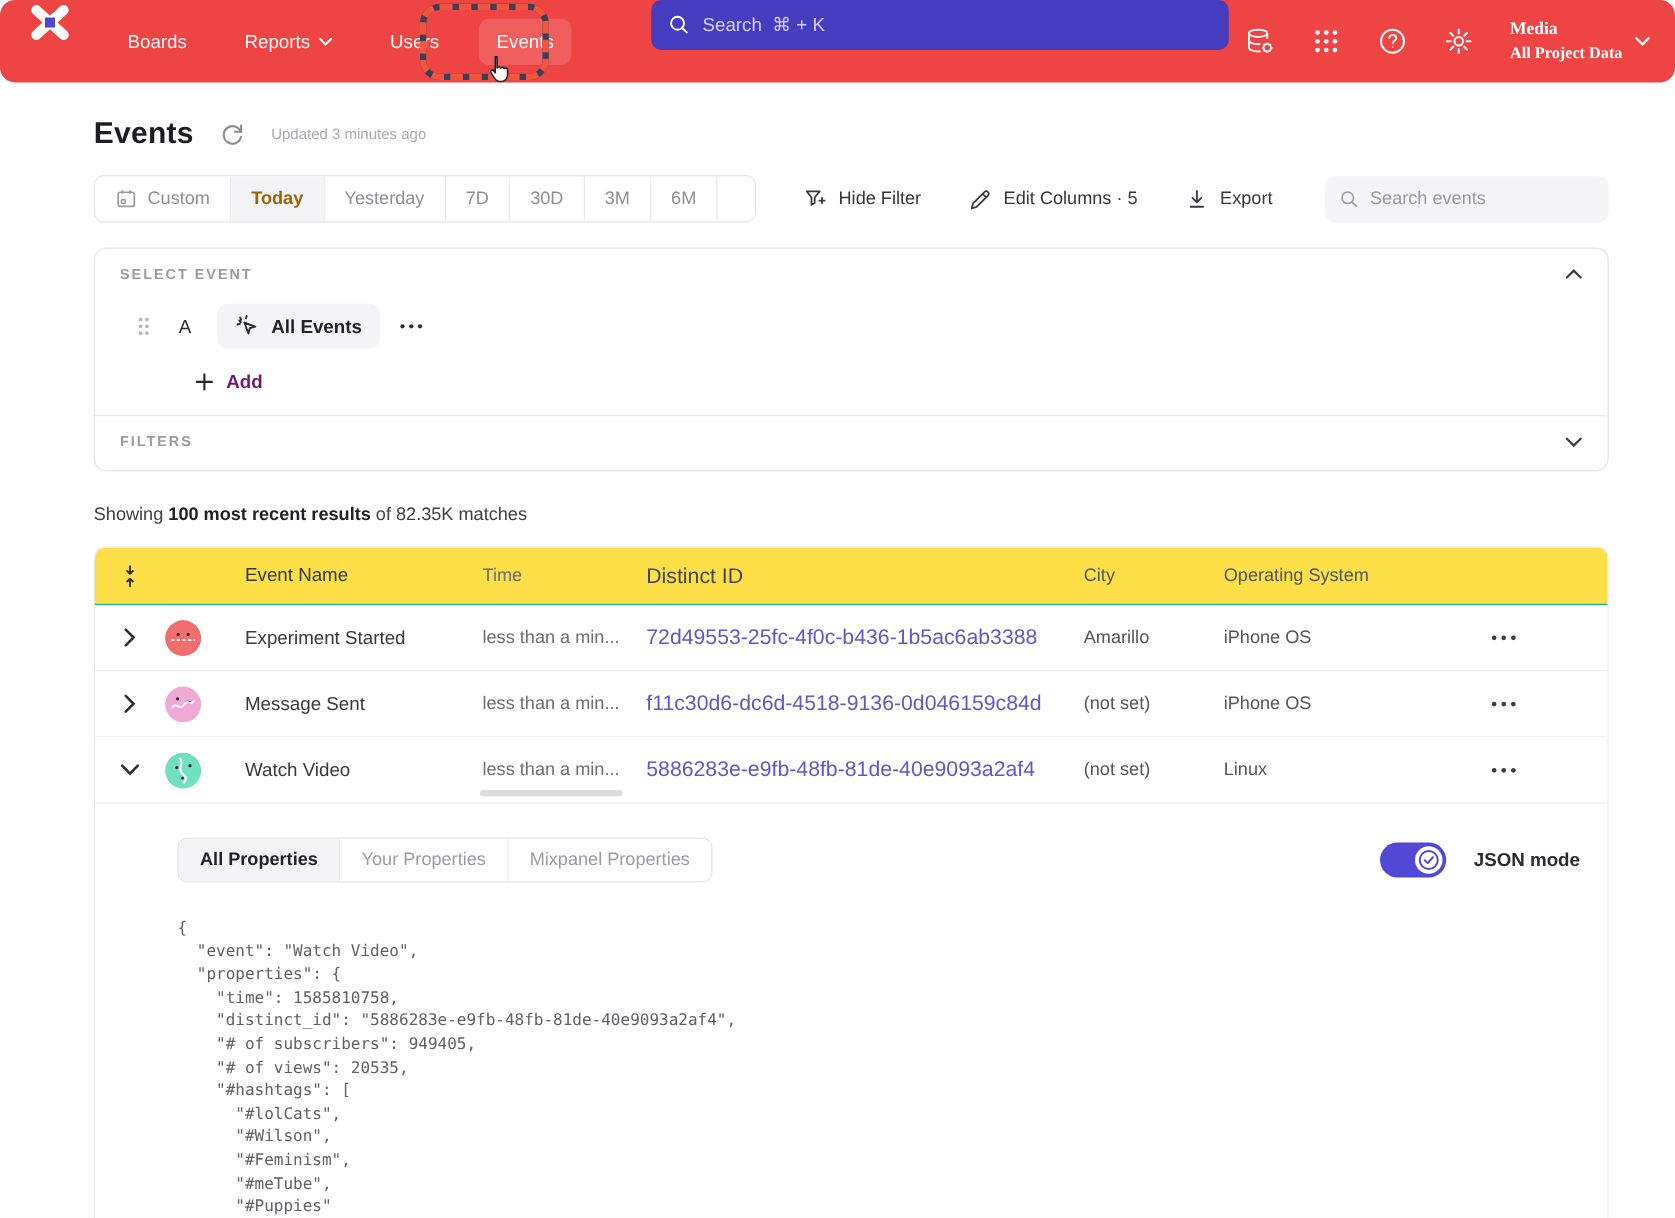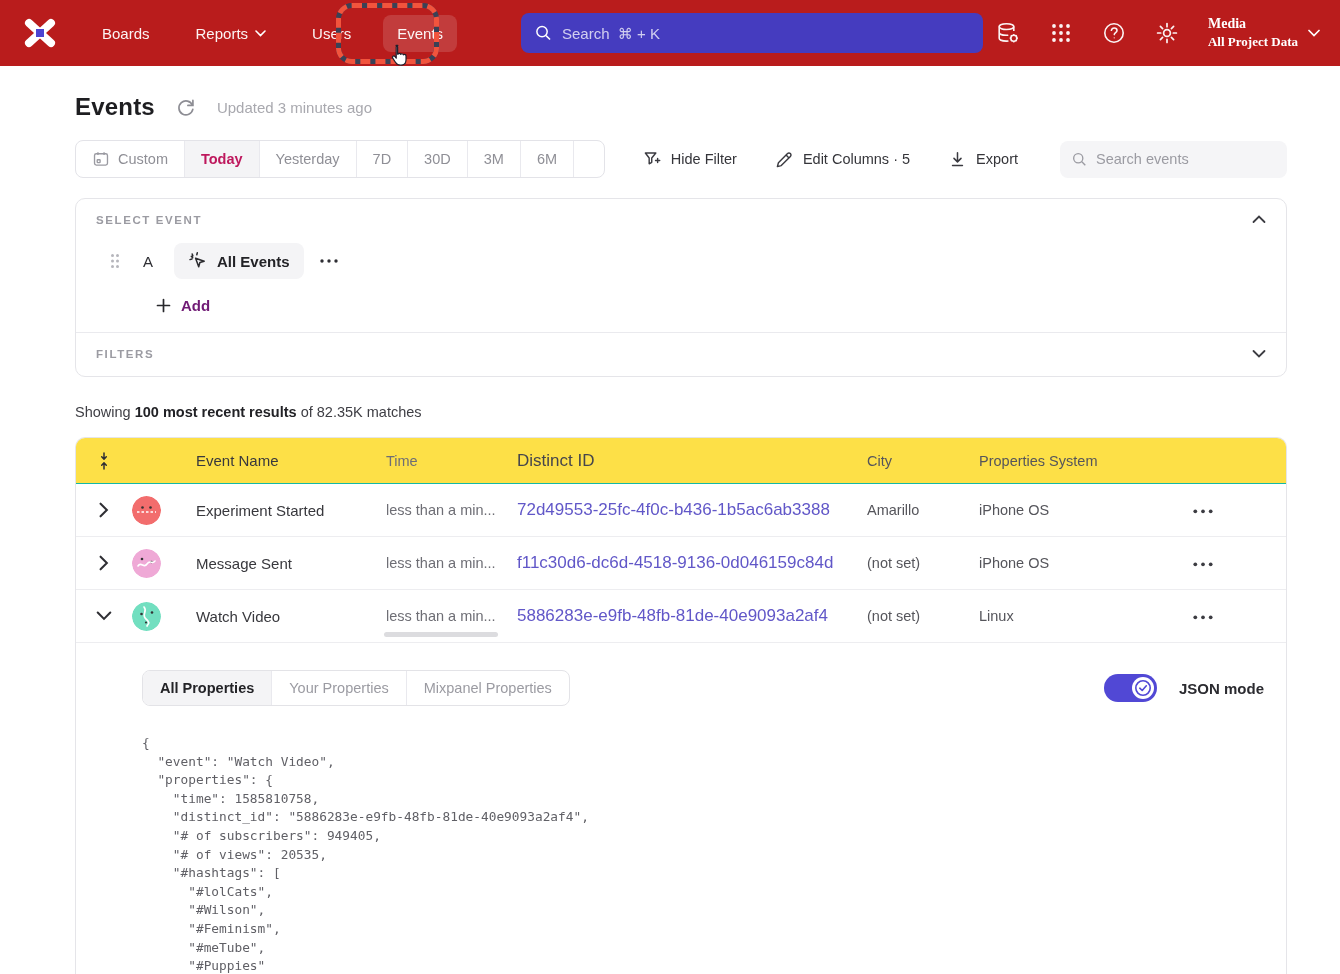--- a/index.html
+++ b/index.html
@@ -1,20 +1,20 @@
 <!DOCTYPE html>
 <html><head>
 <meta charset="utf-8">
 <style>
   * { margin:0; padding:0; box-sizing:border-box; }
   html,body { width:1340px; height:974px; overflow:hidden; background:#fff;
     font-family:"Liberation Sans","DejaVu Sans",sans-serif; }
 
   
-  .navbar { position:relative; height:66px; background:#b91c1c; display:flex; align-items:center; padding:0 20px; }
+  .navbar { position:relative; height:66px; background:#ef4444; display:flex; padding:0 20px;border-radius:12px; }
   .nav-logo { width:36px; height:36px; position:relative; margin:0 30px 0 2px; flex:0 0 auto; }
   .nav-items { display:flex; align-items:center; }
   .nav-item { color:rgba(255,255,255,.95); font-size:15px; padding:10px 14px; border-radius:8px; cursor:pointer; display:flex; align-items:center; gap:7px; margin-right:18px; }
   .nav-item.selected { background:rgba(255,255,255,.14); margin-right:0; }
   .nav-search { margin-left:64px; width:462px; height:40px; background:#453cbf; border-radius:8px; display:flex; align-items:center; padding:0 14px; gap:10px; }
   .nav-search input { background:transparent; border:none; outline:none; color:#fff; font-size:15px; width:100%;
     font-family:"Liberation Sans","DejaVu Sans",sans-serif; }
   .nav-search input::placeholder { color:rgba(255,255,255,.75); }
   .nav-right { margin-left:auto; display:flex; align-items:center; gap:29px;font-family:Liberation Serif, serif; }
   .nav-icon { width:24px; height:24px; color:#fff; opacity:.95; cursor:pointer; }
@@ -26,27 +26,27 @@
   .annot-box { position:absolute; left:336px; top:3px; width:103px; height:61px; border-radius:16px; pointer-events:none; }
   .annot-under { border:5px solid #3a4156; }
   .annot-dash { border:5px dashed #f2543d; }
   .annot-cursor { position:absolute; left:388px; top:44px; pointer-events:none; }
 
   
   .content { margin:0 53px 0 75px; width:1212px; }
   .page-head { display:flex; align-items:center; margin-top:27px; gap:21px; }
   .page-title { font-size:24px; font-weight:700; color:#1e1e21; letter-spacing:.2px; }
   .refresh-btn { width:20px; height:20px; color:#8d8d94; cursor:pointer; }
-  .updated { font-size:15px; color:#a9a9af; }
+  .updated { font-size:12px; color:#a9a9af; }
 
   .controls { margin-top:19px; display:flex; align-items:center; }
   .segmented { display:flex; border:1px solid #e3e3e8; border-radius:8px; overflow:hidden; }
   .segment { display:flex; align-items:center; gap:8px; padding:0 16px; height:36px; font-size:14.5px; color:#8f8f96; border-right:1px solid #e9e9ee; cursor:pointer; white-space:nowrap; }
   .segment:last-child { border-right:none; }
-  .segment.selected { background:#f4f4f6; color:#be185d; font-weight:700; }
+  .segment.selected { background:#f4f4f6; color:#a16207; font-weight:700; }
   .seg-cal { width:18px; height:18px; color:#9a9aa1; }
   .controls-right { margin-left:auto; display:flex; align-items:center; }
   .tool-btn { display:flex; align-items:center; gap:9px; font-size:14.5px; font-weight:400; color:#35353a; cursor:pointer; margin-left:38px; white-space:nowrap; }
   .tool-btn .ticon { width:19px; height:19px; color:#3a3a40; }
   .events-search { margin-left:42px; width:227px; height:37px; background:#f5f5f7; border-radius:8px; display:flex; align-items:center; gap:9px; padding:0 12px; }
   .events-search input { background:transparent; border:none; outline:none; font-size:14.5px; color:#333; width:100%;
     font-family:"Liberation Sans","DejaVu Sans",sans-serif; }
   .events-search input::placeholder { color:#9b9ba2; }
 
   
@@ -315,21 +315,21 @@
         <svg class="sort-icon" viewBox="0 0 16 20" fill="none" stroke="currentColor" stroke-width="1.5" stroke-linecap="round" stroke-linejoin="round">
           <path d="M8 2v6M5.7 5.8 8 8.1l2.3-2.3"></path>
           <path d="M8 18v-6M5.7 14.2 8 11.9l2.3 2.3"></path>
         </svg>
       </div>
       <div class="col-avatar"></div>
       <div class="col-name">Event Name</div>
       <div class="col-time">Time</div>
       <div class="col-id">Distinct ID</div>
       <div class="col-city">City</div>
-      <div class="col-os">Properties System</div>
+      <div class="col-os">Operating System</div>
       <div class="col-actions"></div>
     </div>
 
     <div class="trow tbody-row">
       <div class="col-expand">
         <svg class="expand-btn" viewBox="0 0 9 14" fill="none" stroke="currentColor" stroke-width="1.8" stroke-linecap="round">
             <polyline points="1.5 1.5 7 7 1.5 12.5"></polyline>
           </svg>
       </div>
       <div class="col-avatar">

